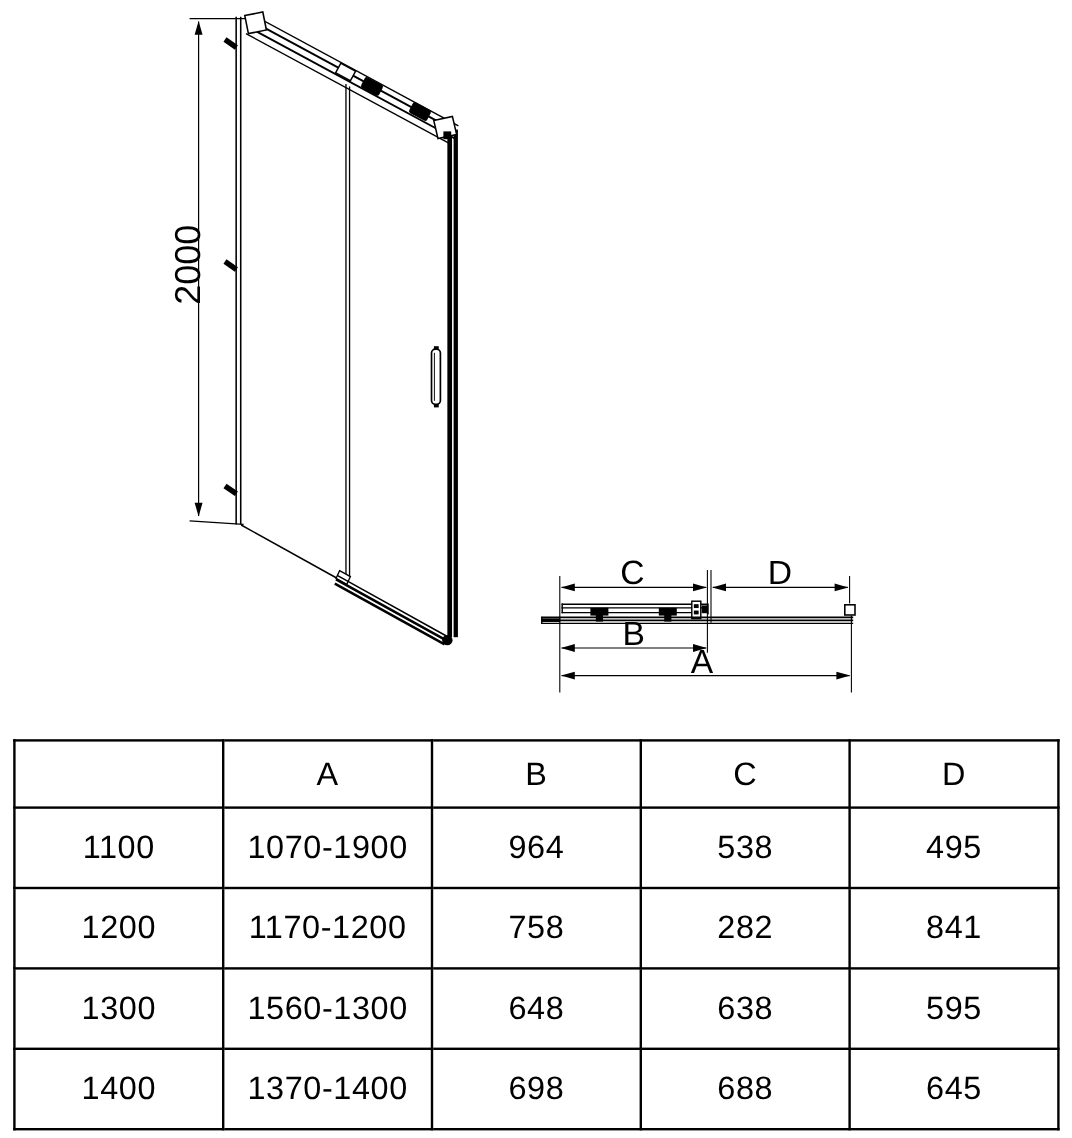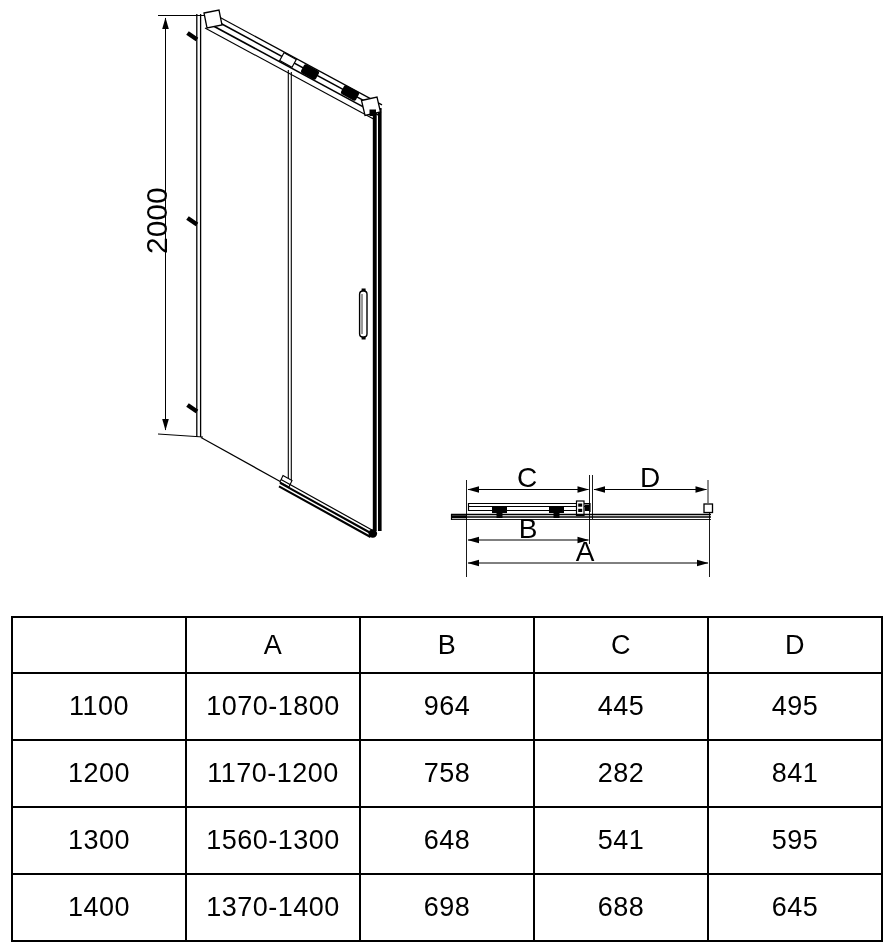--- a/index.html
+++ b/index.html
@@ -196,37 +196,37 @@
         <th></th>
         <th>A</th>
         <th>B</th>
         <th>C</th>
         <th>D</th>
       </tr>
     </thead>
     <tbody>
       <tr>
         <td>1100</td>
-        <td>1070-1800</td>
+        <td>1070-1900</td>
         <td>964</td>
-        <td>445</td>
+        <td>538</td>
         <td>495</td>
       </tr>
       <tr>
         <td>1200</td>
         <td>1170-1200</td>
         <td>758</td>
         <td>282</td>
         <td>841</td>
       </tr>
       <tr>
         <td>1300</td>
         <td>1560-1300</td>
         <td>648</td>
-        <td>541</td>
+        <td>638</td>
         <td>595</td>
       </tr>
       <tr>
         <td>1400</td>
         <td>1370-1400</td>
         <td>698</td>
         <td>688</td>
         <td>645</td>
       </tr>
     </tbody>

